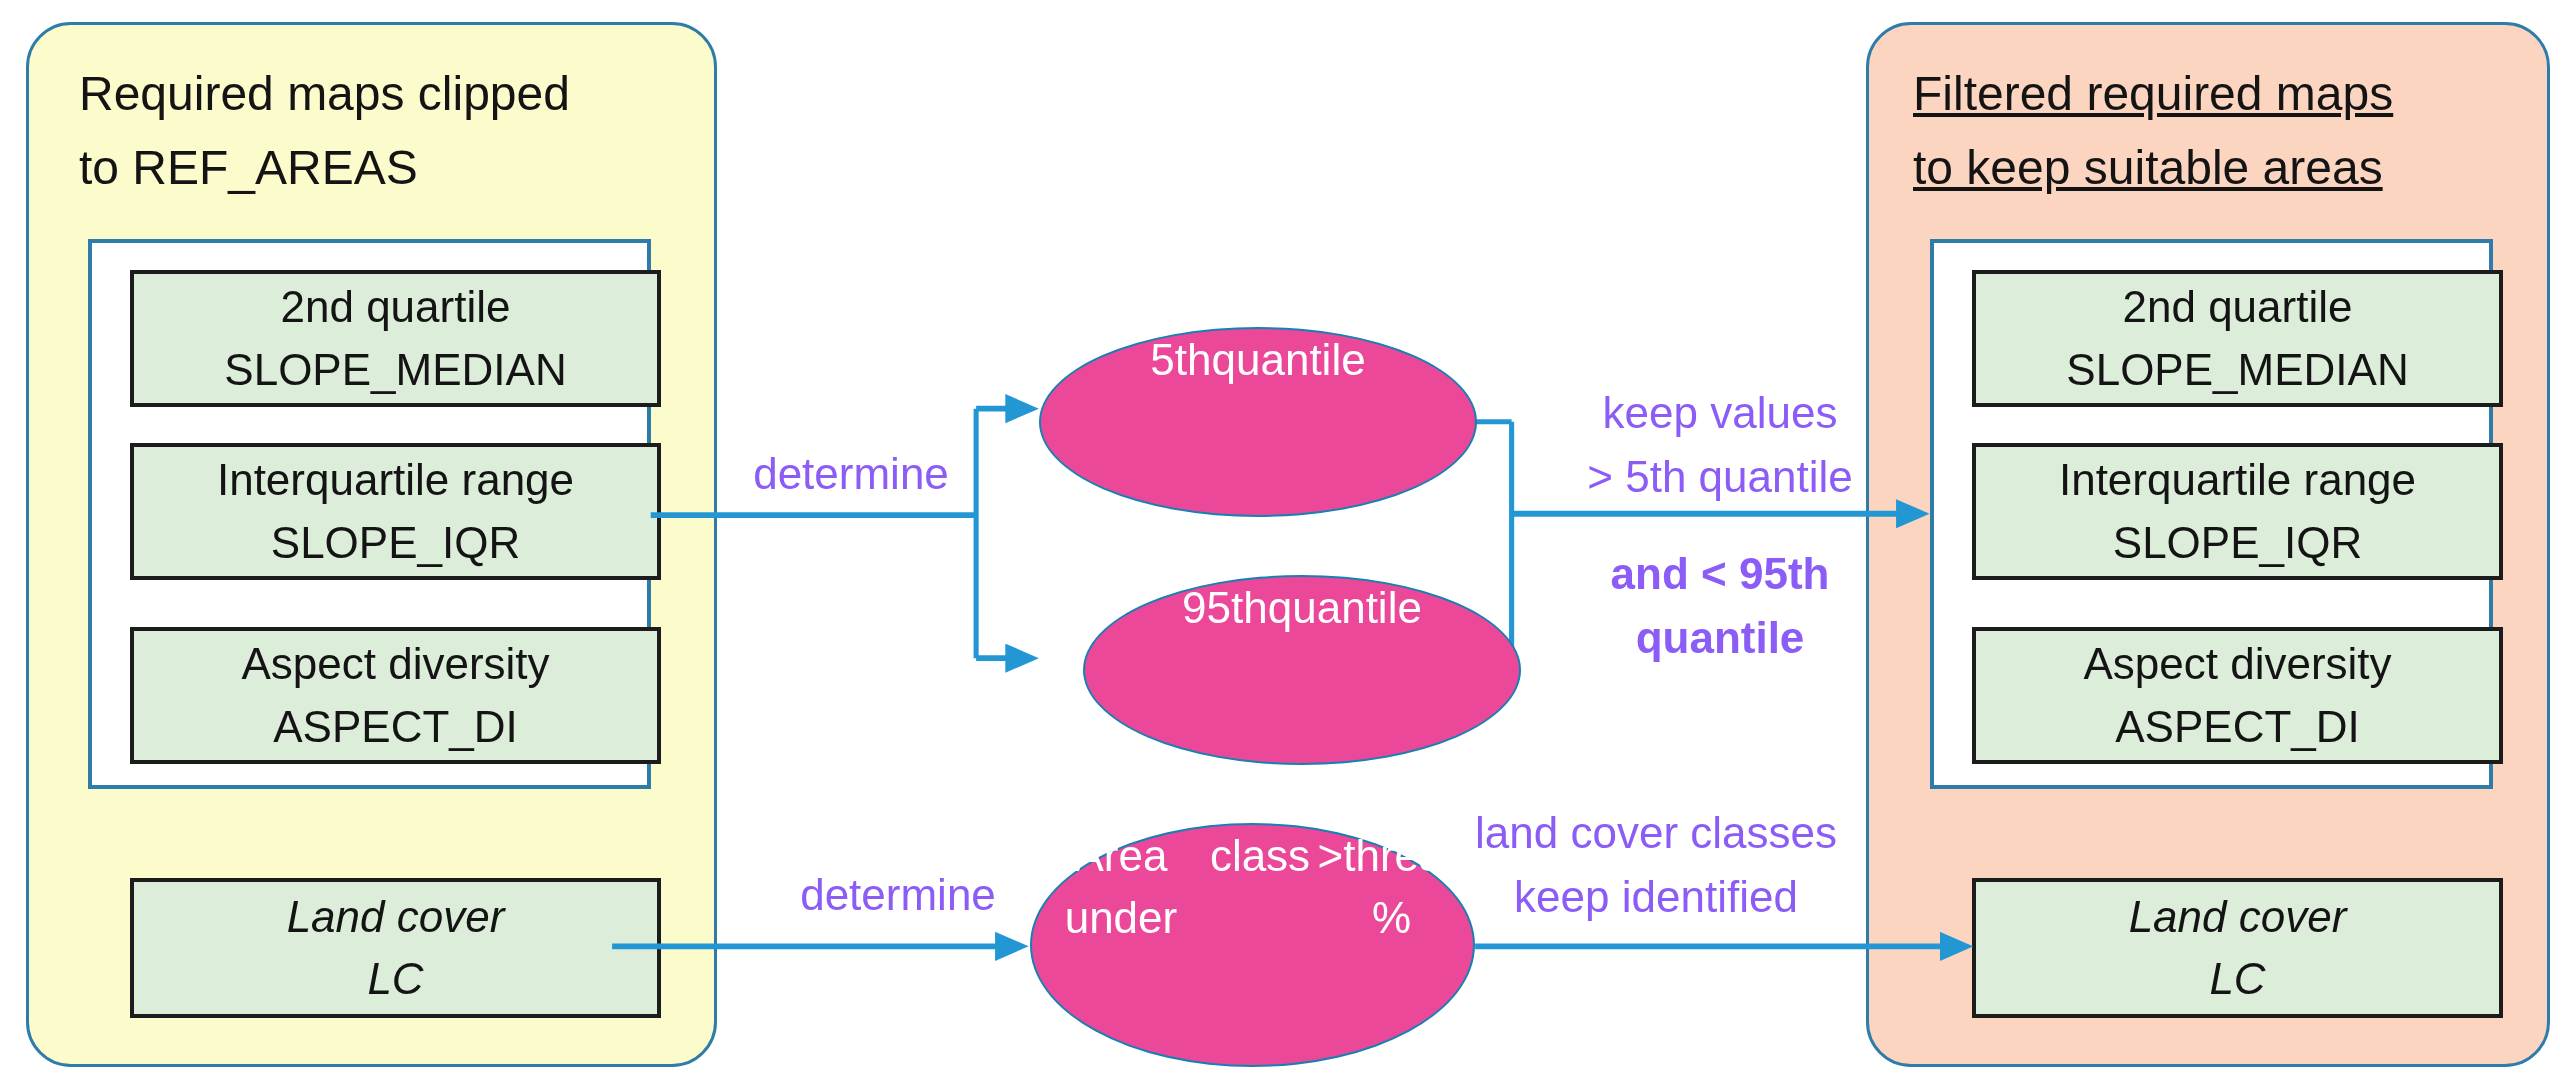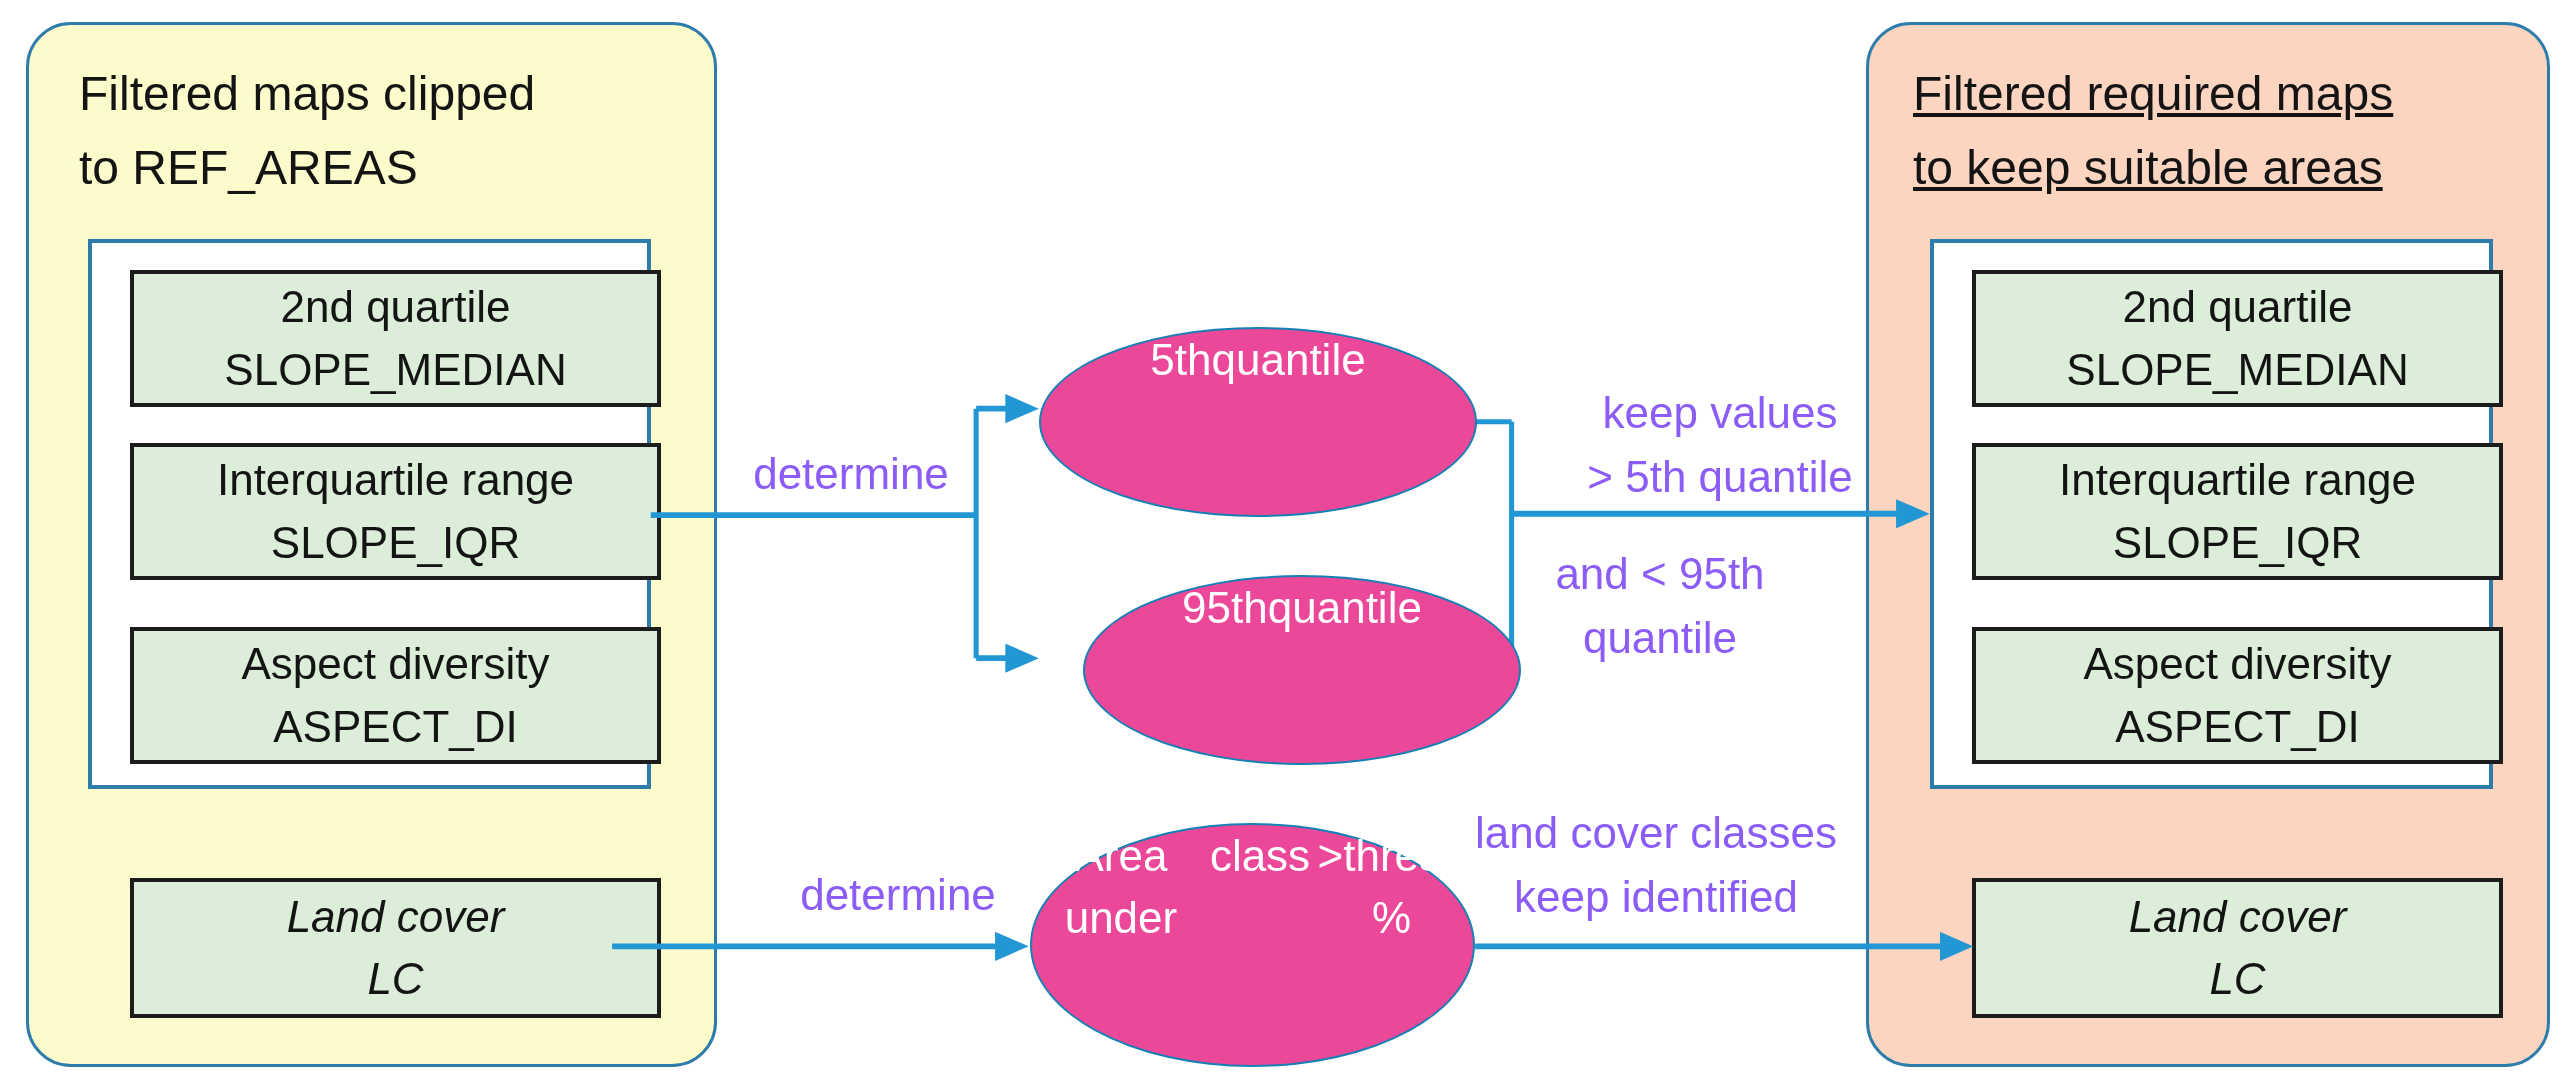--- a/index.html
+++ b/index.html
@@ -35,21 +35,21 @@
   .conn { stroke:#2397D4; stroke-width:8; fill:none; }
   .conn-thin { stroke:#2397D4; stroke-width:7; fill:none; }
 </style>
 </head>
 <body>
 
 <div class="canvas">
 
   <div class="panel panel-yellow"></div>
   <div class="panel-title" style="left:79px; top:57px;">
-    <div>Filtered maps clipped</div>
+    <div>Required maps clipped</div>
     <div>to REF_AREAS</div>
   </div>
 
   <div class="white-box white-left"></div>
 
   <div class="gbox" style="left:130px; top:270px;">
     <div>2nd quartile</div>
     <div>SLOPE_MEDIAN</div>
   </div>
   <div class="gbox" style="left:130px; top:443px;">
@@ -122,21 +122,21 @@
     <div>&gt;thresh %</div>
   </div>
 
   <div class="flow-label" style="left:851px; top:474px;">determine</div>
   <div class="flow-label" style="left:898px; top:895px;">determine</div>
 
   <div class="flow-label" style="left:1720px; top:445px;">
     <div>keep values</div>
     <div>&gt; 5th quantile</div>
   </div>
-  <div class="flow-label" style="left:1660px; top:606px;">
+  <div class="flow-label" style="left:1720px; top:606px;font-weight:bold;">
     <div>and &lt; 95th</div>
     <div>quantile</div>
   </div>
   <div class="flow-label" style="left:1656px; top:865px;">
     <div>land cover classes</div>
     <div>keep identified</div>
   </div>
 
 </div>
 

